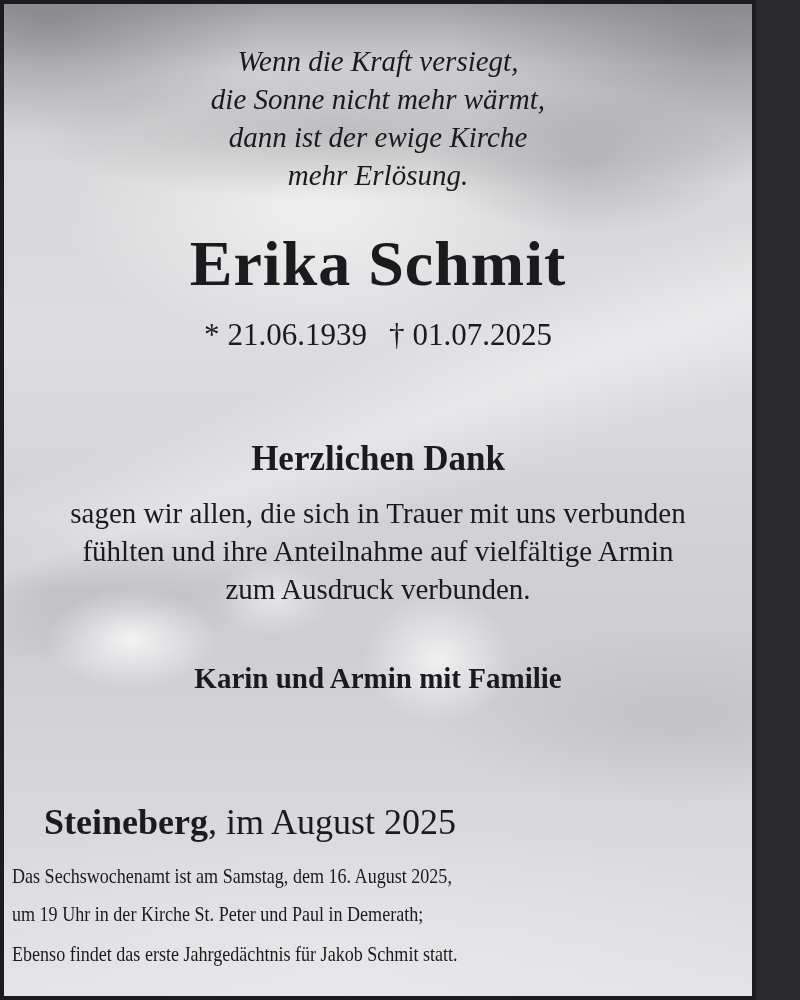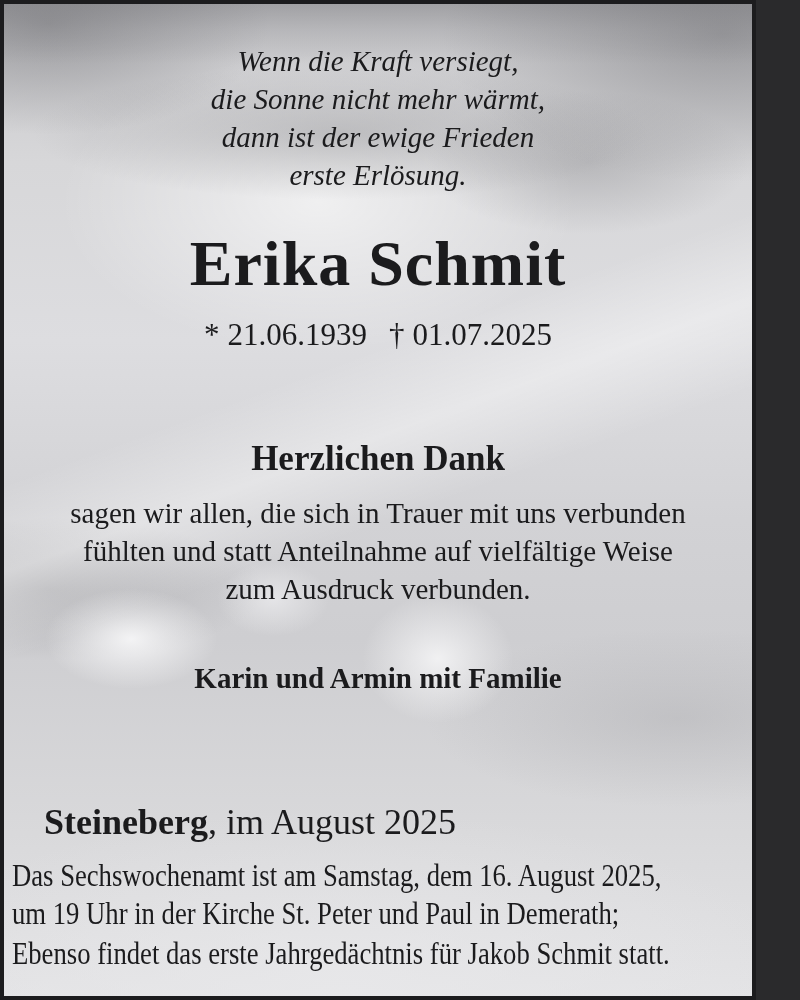--- a/index.html
+++ b/index.html
@@ -82,21 +82,21 @@
     margin-top: 12px;
   }
   .left-block { text-align: left; padding-left: 40px; }
   .place-line {
     top: 800px;
     font-size: 36px;
     line-height: 36px;
   }
   .place-line .place { font-weight: bold; }
   .cond {
-    font-size: 31px;
+    font-size: 21px;
     line-height: 38px;
     white-space: nowrap;
     padding-left: 8px;
   }
   .cond .squeeze {
     display: inline-block;
     transform: scaleX(0.86);
     transform-origin: 0 50%;
   }
   .notice-1 { top: 853px; }
@@ -104,35 +104,35 @@
   .anniversary { top: 931px; }
 </style>
 </head>
 <body>
 
 <div class="frame">
 
   <div class="txt quote">
     <div>Wenn die Kraft versiegt,</div>
     <div>die Sonne nicht mehr wärmt,</div>
-    <div>dann ist der ewige Frieden</div>
-    <div>erste Erlösung.</div>
+    <div>dann ist der ewige Kirche</div>
+    <div>mehr Erlösung.</div>
   </div>
 
   <div class="txt name">Erika Schmit</div>
 
   <div class="txt dates">
     <span class="sym">*</span><span class="birth">21.06.1939</span><span class="sym">†</span><span>01.07.2025</span>
   </div>
 
   <div class="txt thanks-heading">Herzlichen Dank</div>
 
   <div class="txt thanks-text">
     <div>sagen wir allen, die sich in Trauer mit uns verbunden</div>
-    <div>fühlten und statt Anteilnahme auf vielfältige Weise</div>
+    <div>fühlten und ihre Anteilnahme auf vielfältige Armin</div>
     <div>zum Ausdruck verbunden.</div>
   </div>
 
   <div class="txt family">
     <div>Karin und Armin mit Familie</div>
   </div>
 
   <div class="txt left-block place-line">
     <span class="place">Steineberg</span><span>, im August 2025</span>
   </div>

